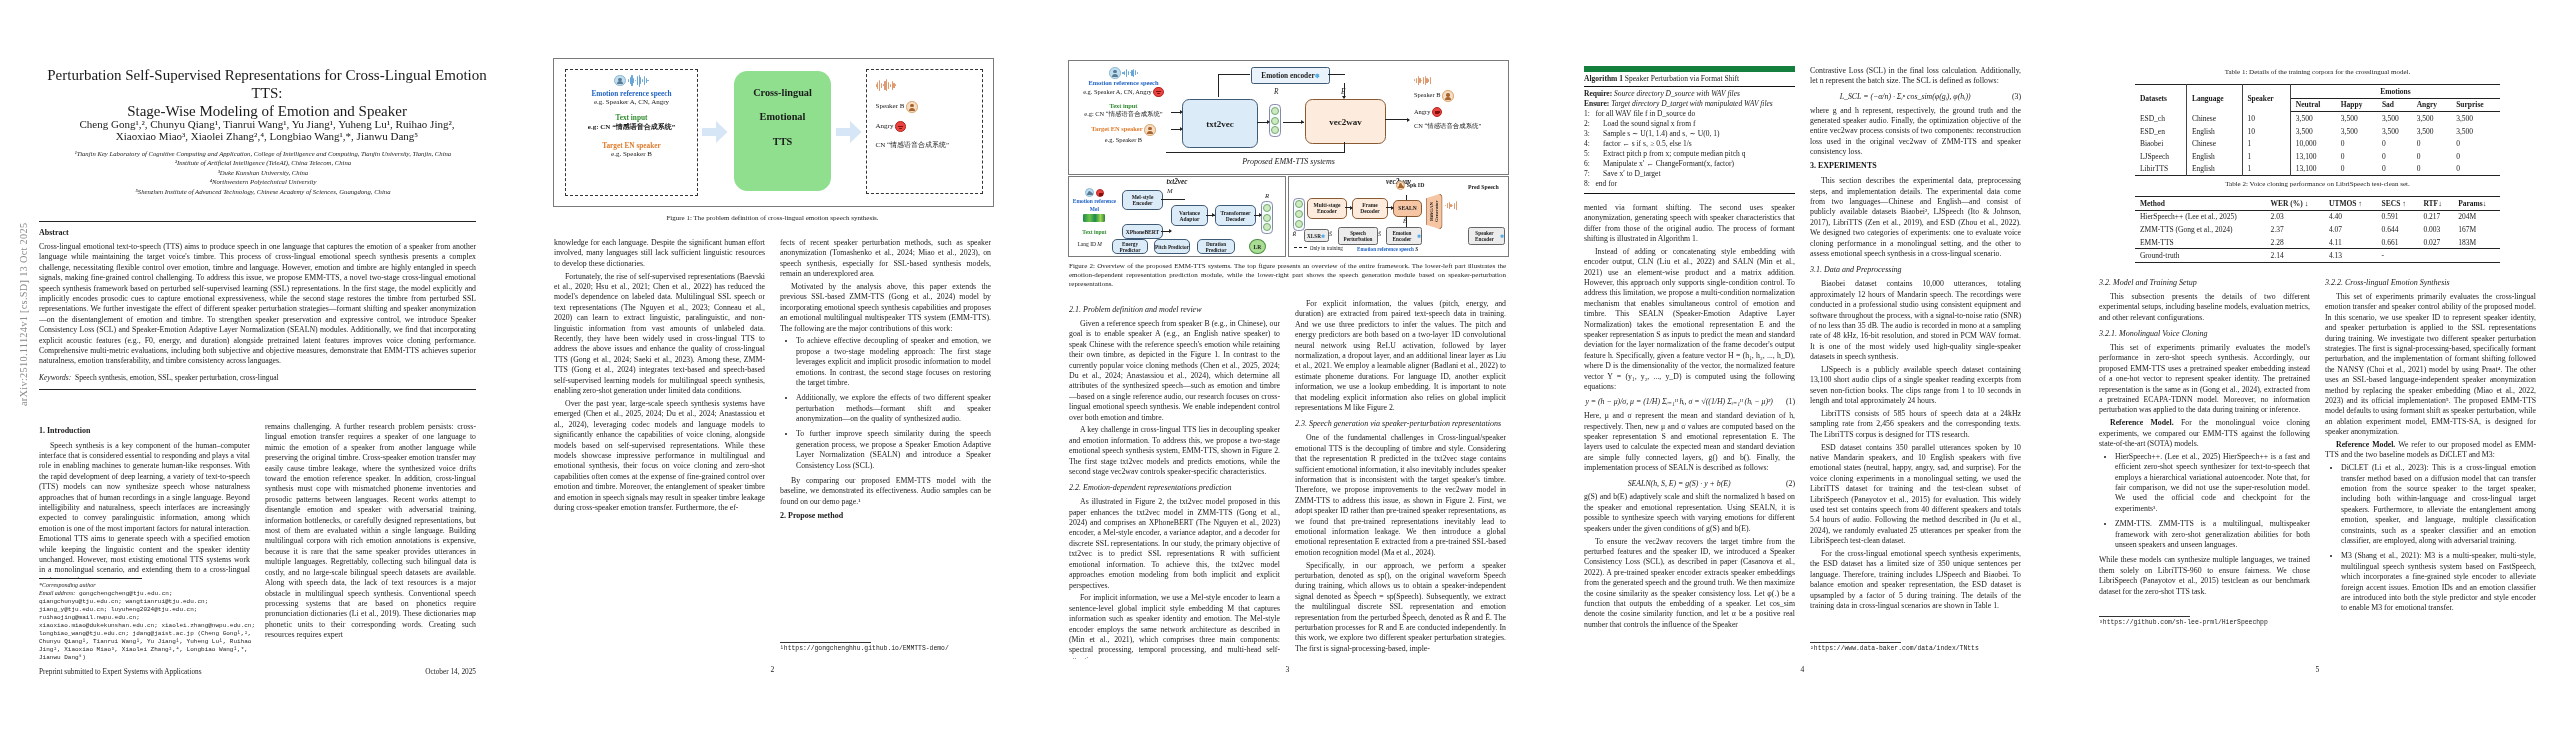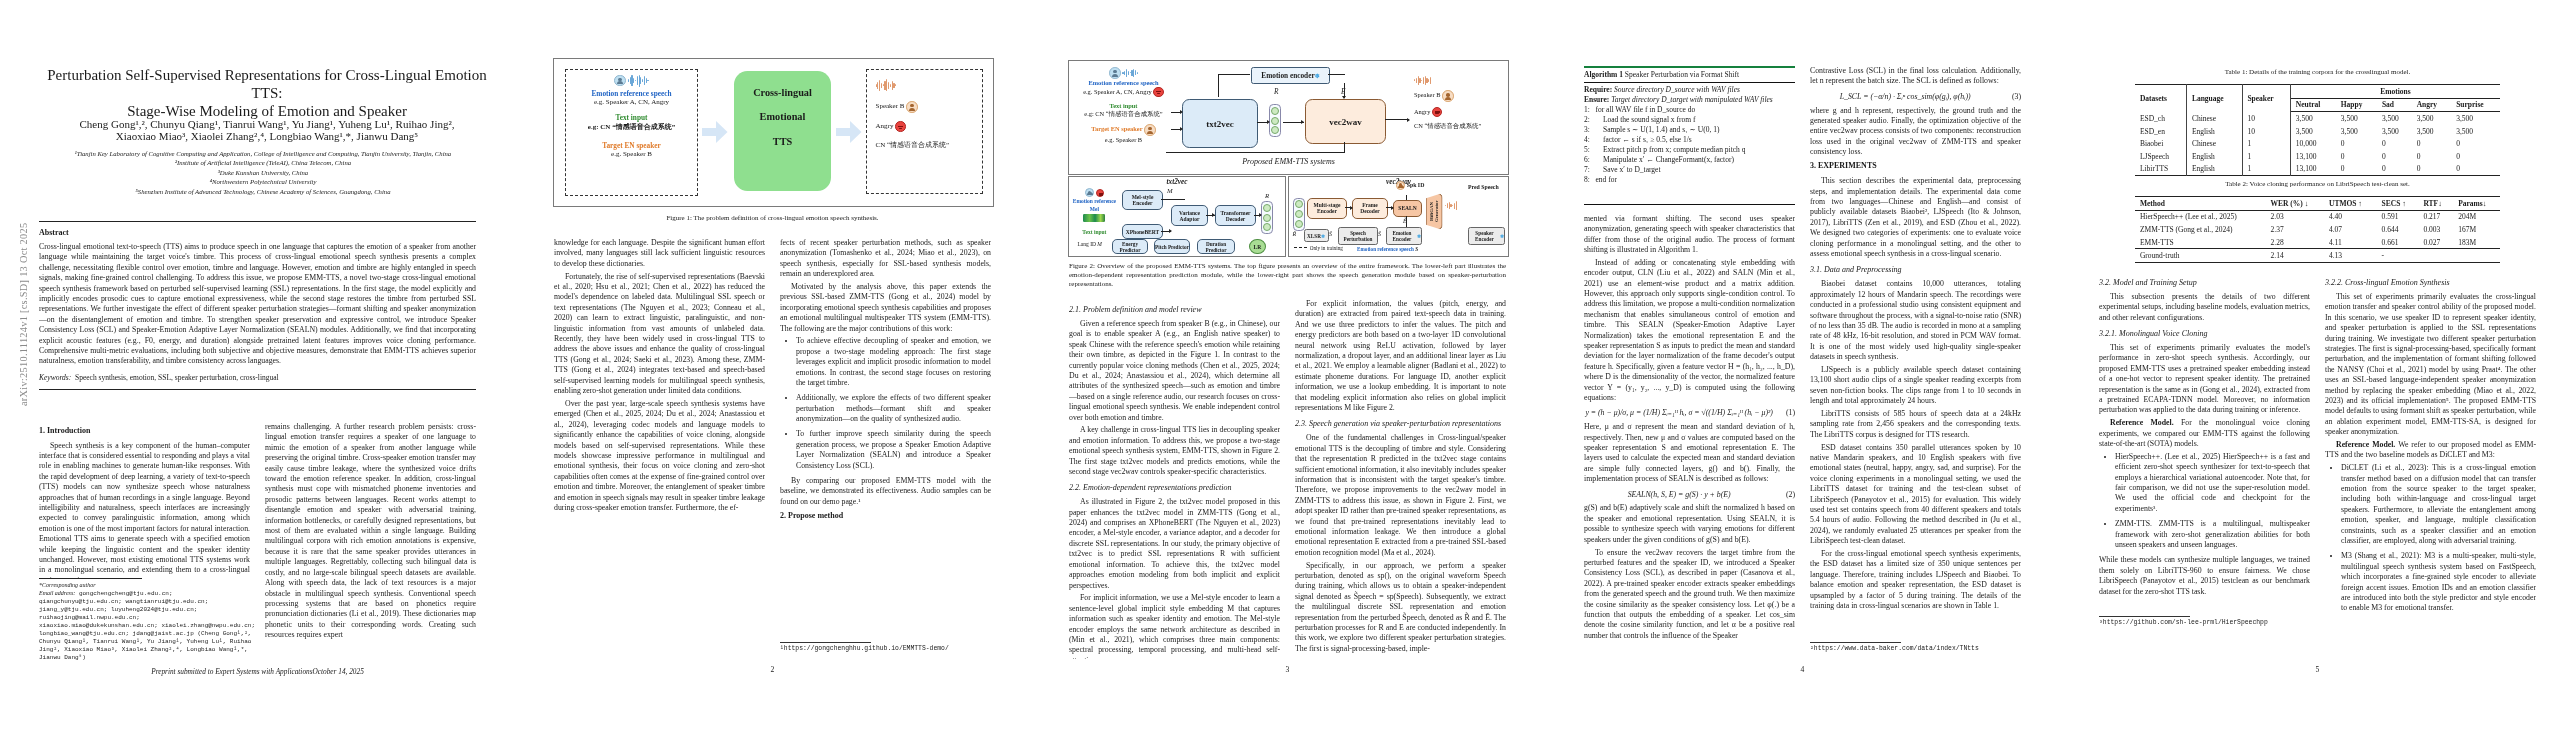--- a/index.html
+++ b/index.html
@@ -16,21 +16,21 @@
   .rule{border:0;border-top:0.7px solid #222;margin:0;}
   .arxiv{position:absolute;left:18px;top:406px;width:304px;transform:rotate(-90deg);transform-origin:0 0;color:#8a8a8a;font-size:10.3px;letter-spacing:0.3px;}
   .title{font-size:15px;line-height:18px;}
   .authors{font-size:11px;line-height:11.5px;}
   .affil{font-size:6.7px;font-style:italic;line-height:9.4px;}
   .abstract-h{font-size:8px;font-weight:bold;margin:6px 0 4.9px 0;}
   .kw{font-size:7.5px;margin-top:6px;}
   .kw i{font-style:italic;}
   .fnblock{font-size:6px;line-height:8px;font-family:"Liberation Mono","DejaVu Sans Mono",monospace;color:#222;}
   .fnserif{font-family:"Liberation Serif",serif;font-style:italic;}
-  .footer{font-size:7.3px;font-style:italic;display:flex;justify-content:center;}
+  .footer{font-size:7.3px;display:flex;justify-content:space-between;}
   .pagenum{font-size:7.6px;}
   .caption{font-size:7px;line-height:9px;}
   .fnote{font-size:6.4px;font-family:"Liberation Mono","DejaVu Sans Mono",monospace;}
   .fnote-rule{width:91px;border:0;border-top:0.6px solid #333;margin:0 0 1.8px 0;}
   
   .figbox{position:absolute;border:1.2px solid #7a7a7a;background:#fff;}
   .dashbox{position:absolute;border:1px dashed #333;}
   .greenbig{position:absolute;background:#8fdf8f;border-radius:13.4px;text-align:center;}
   .greenbig div{font-size:10.3px;font-weight:bold;}
   .blockarrow{position:absolute;background:#d6e6f6;clip-path:polygon(0 32%,55% 32%,55% 0,100% 50%,55% 100%,55% 68%,0 68%);filter:drop-shadow(0 0 0.6px #34506b);}
@@ -60,21 +60,21 @@
   .rvec{position:absolute;display:flex;flex-direction:column;gap:1.8px;padding:1.8px 1.2px;border:0.6px solid #88a;border-radius:4.3px;background:#f6fbff;}
   .rvec i{width:6px;height:6px;border-radius:50%;background:#cdeac2;border:0.6px solid #76a96b;}
   .melchip{display:inline-block;width:22px;height:8px;border-radius:1.2px;background:linear-gradient(90deg,#1d8a4e,#6cc24a 30%,#1d8a4e 55%,#9fd94d 80%,#2a7f3f);vertical-align:middle;}
   .ln{position:absolute;background:#222;}
   .dashln{position:absolute;border-top:0.9px dashed #222;}
   .tri-r{position:absolute;width:0;height:0;border-top:2.1px solid transparent;border-bottom:2.1px solid transparent;border-left:3.6px solid #222;}
   .tri-d{position:absolute;width:0;height:0;border-left:2.1px solid transparent;border-right:2.1px solid transparent;border-top:3.6px solid #222;}
   .fig2lbl{position:absolute;font-size:6.4px;line-height:8px;}
   .itl{font-style:italic;}
   
-  .algo{border-top:2px solid #15803d;border-bottom:1px solid #111;font-size:7.5px;line-height:10.3px;padding-bottom:19px;}
+  .algo{border-top:6px solid #15803d;border-bottom:1px solid #111;font-size:7.5px;line-height:10.3px;padding-bottom:4px;}
   .algo .algo-title{border-bottom:0.6px solid #111;padding:1.8px 0;}
   .algo .lines div{white-space:pre-wrap;font-size:7.5px;line-height:10px;}
   
   .eqrow{display:flex;align-items:center;margin:4.9px 0;}
   .eqrow .eq{flex:1;text-align:center;font-style:italic;font-size:7.8px;}
   .eqrow .eqn{width:20.7px;text-align:right;font-size:7.8px;}
   
   table{border-collapse:collapse;}
   .t1,.t2{font-size:7.5px;}
   .t1 th,.t2 th{font-weight:bold;text-align:left;padding:1.8px 4.9px;}

